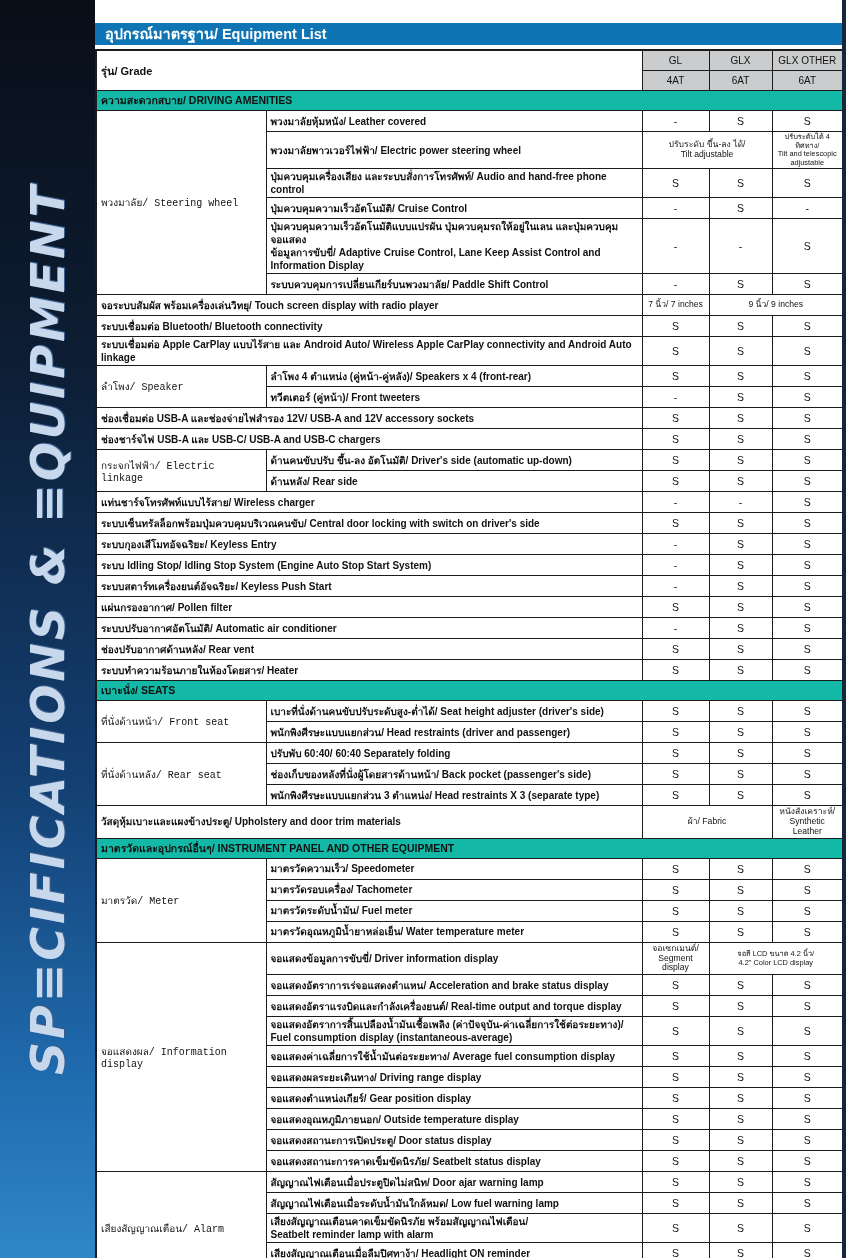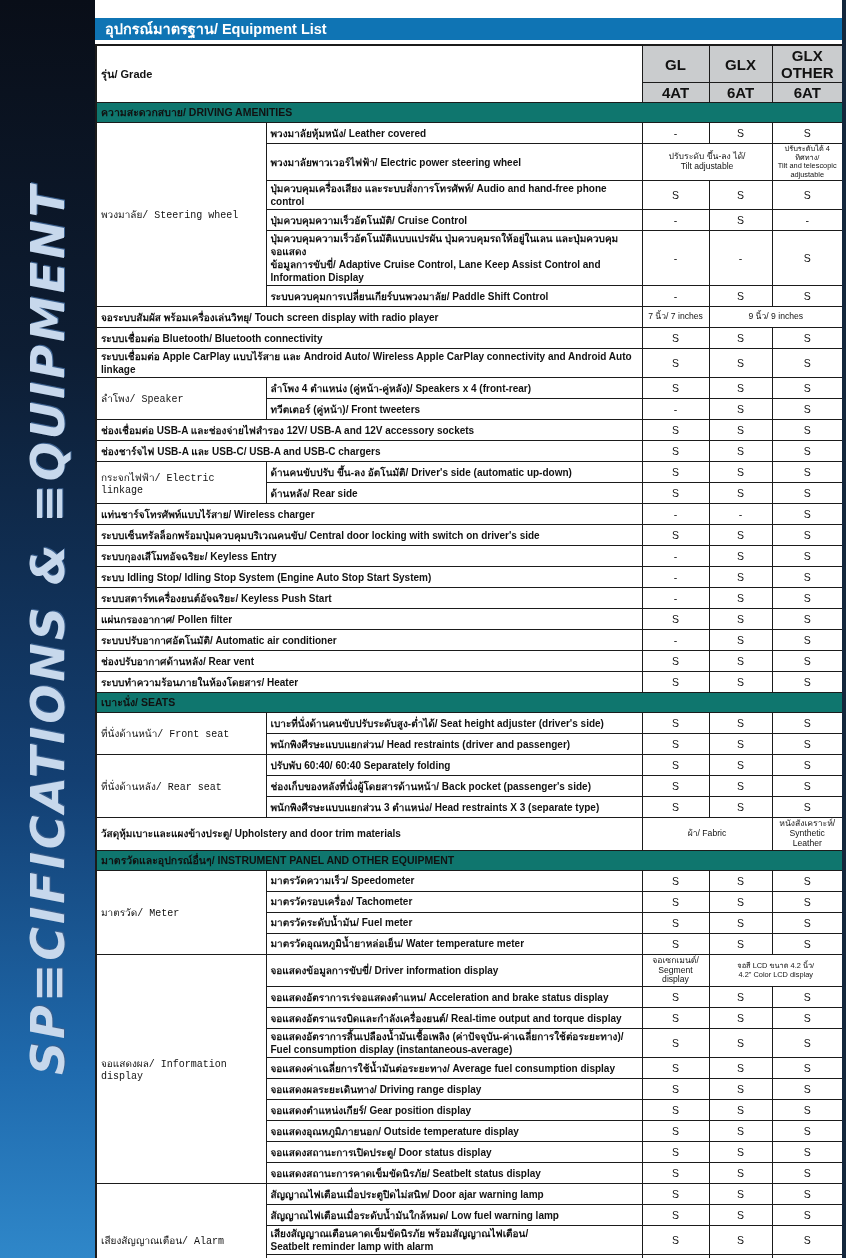--- a/index.html
+++ b/index.html
@@ -16,33 +16,33 @@
     background:linear-gradient(180deg,#090e18 0%,#0d1d33 28%,#133f72 62%,#1f6aad 85%,#2f87c9 100%);
     display:flex; align-items:center; justify-content:center; overflow:hidden;
   }
   .sidebar-text {
     writing-mode:vertical-rl; transform:rotate(180deg);
     font-style:italic; font-weight:bold; font-size:46px; letter-spacing:3px;
     color:#c7d8ec; text-shadow:1px 1px 0 #3a5f8d; white-space:nowrap;
     font-family:"DejaVu Sans","Liberation Sans",sans-serif;
   }
 
-  .content { flex:1; padding-top:18px; }
+  .content { flex:1; padding-top:2px;margin-top:21px; }
   .title-bar {
     height:22px; line-height:22px; background:#0f74b4; color:#ffffff;
     font-weight:bold; font-size:14.5px; padding-left:10px; margin-bottom:4px;
   }
 
   table.equip { border-collapse:collapse; table-layout:fixed; width:747px; border:2px solid #1b1b1b; }
   table.equip td { border:1px solid #1b1b1b; padding:1px 4px; color:#111; vertical-align:middle; overflow:hidden; }
 
   .grade-label-cell { background:#ffffff; font-weight:bold; font-size:11px; text-align:left; }
-  .grade-col { background:#caccce; font-weight:bold; font-size:15px; text-align:center; height:17px; }
-
-  .section-cell { background:#0f766e; font-weight:bold; font-size:10.5px; height:15px; padding-left:5px; }
+  .grade-col { background:#caccce; font-weight:normal; font-size:10px; text-align:center; height:17px; }
+
+  .section-cell { background:#14b8a6; font-weight:bold; font-size:10.5px; height:15px; padding-left:5px; }
 
   .group-cell { font-size:10px; padding-left:6px; background:#fff;font-family:Liberation Mono, monospace; }
   .label-cell { font-size:10px; padding-left:6px; height:18px; white-space:pre-line; line-height:1.3;font-weight:bold; }
   .val { text-align:center; font-size:10.5px; }
   .val-text { white-space:pre-line; line-height:1.15; }
   .sm { font-size:8.6px; }
   .xs { font-size:7.4px; }
 
   .right-edge { position:absolute; right:0; top:0; width:4px; height:100%; background:#14273c; }
 </style>

